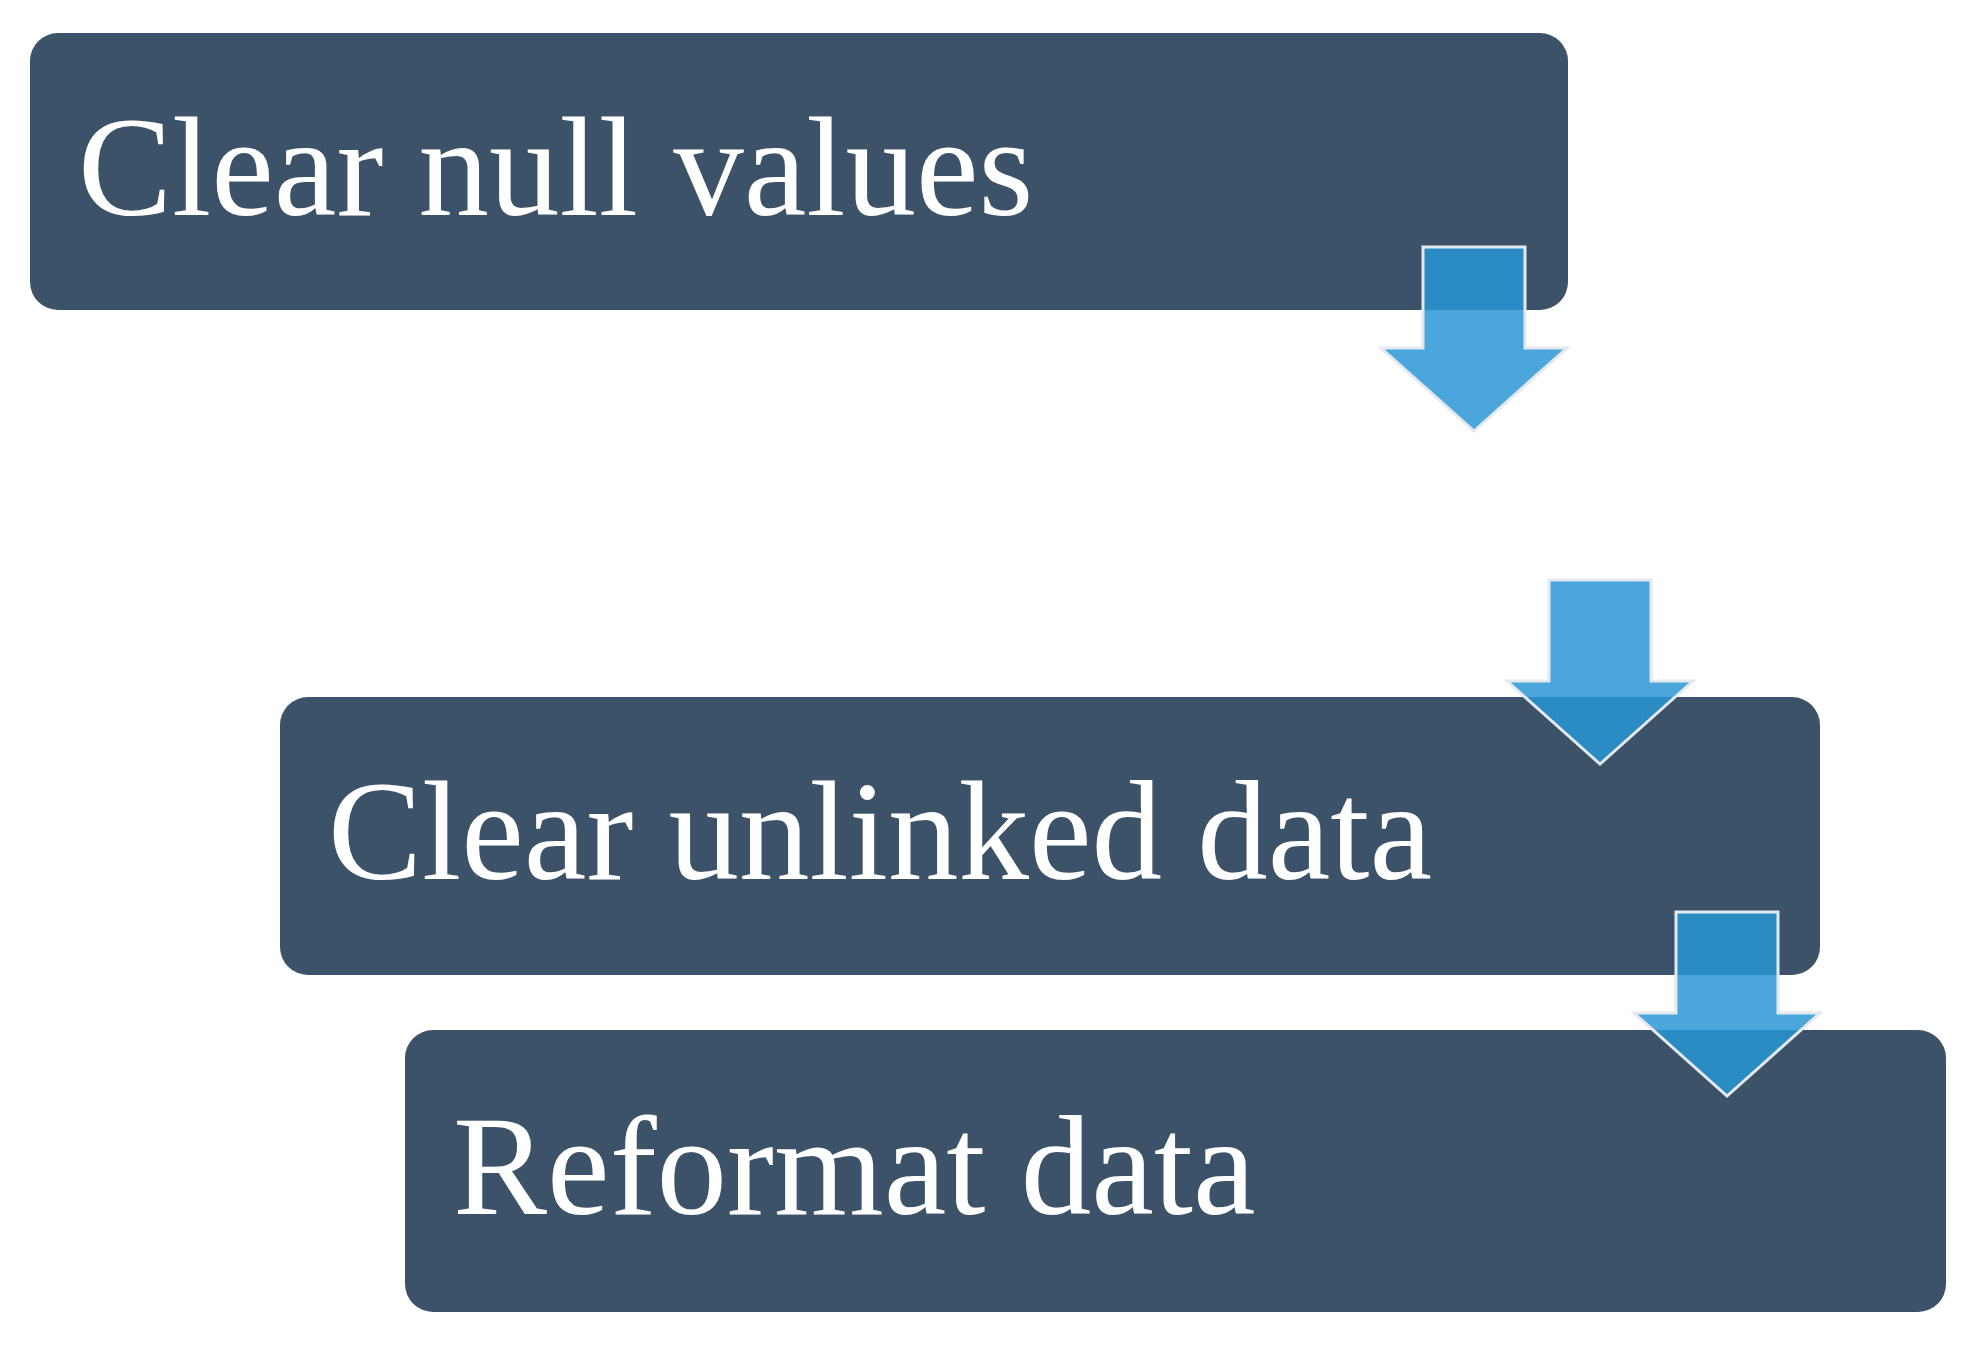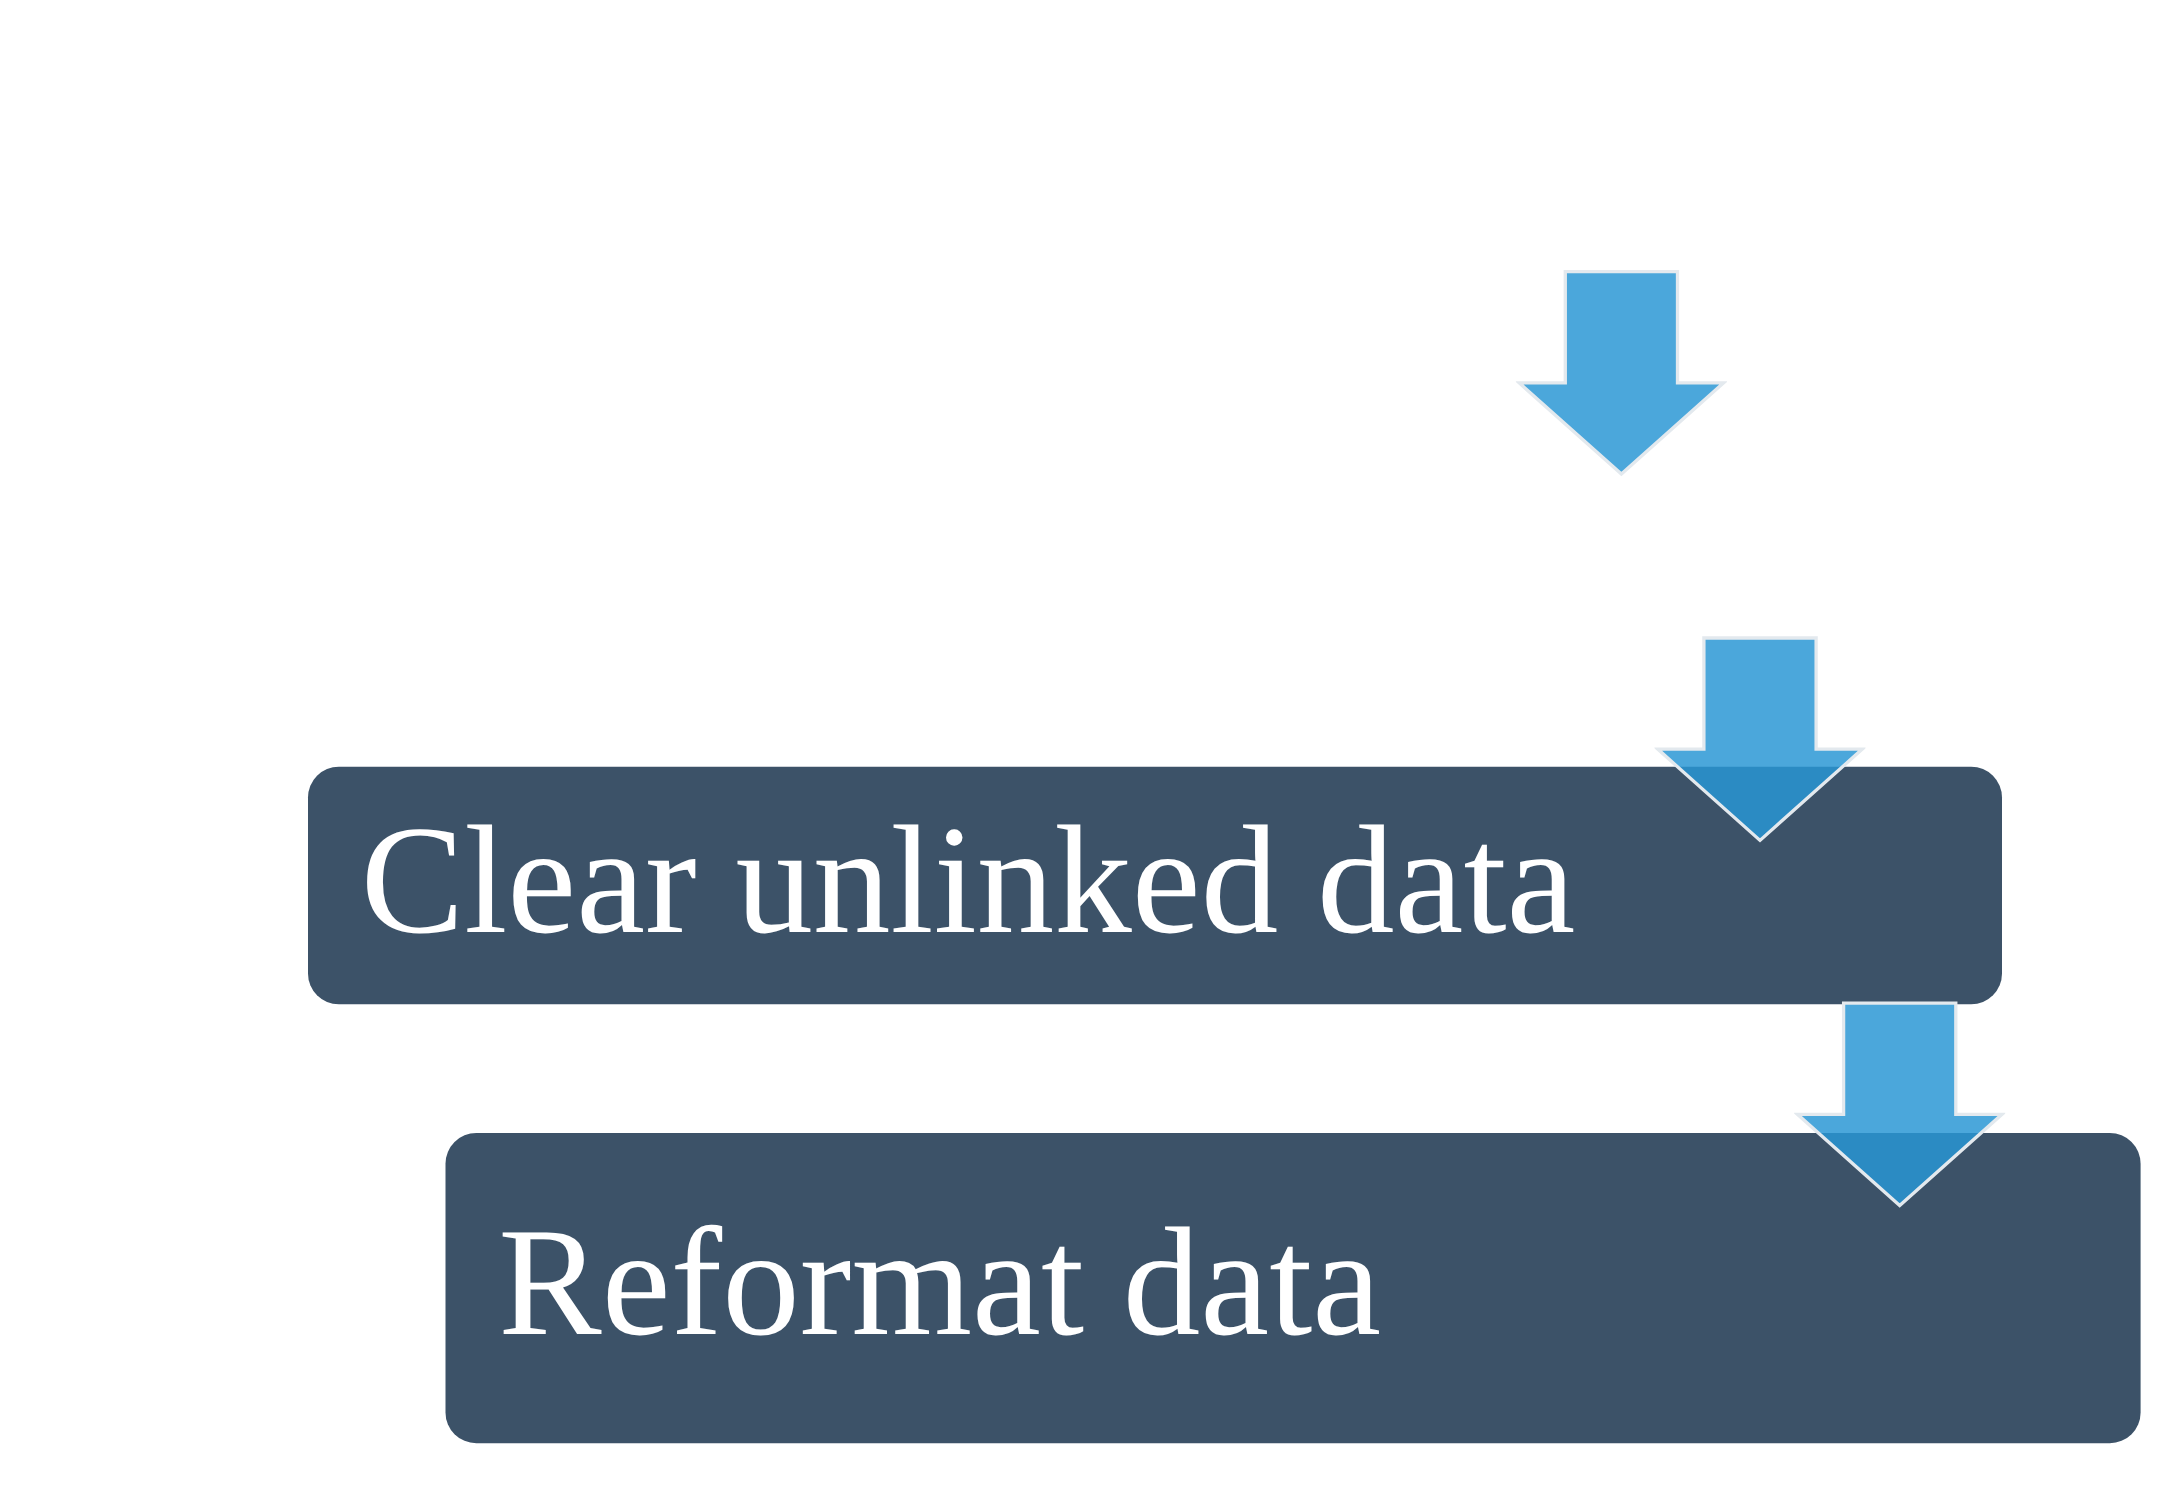--- a/index.html
+++ b/index.html
@@ -28,21 +28,21 @@
   .step-label {
     color: #ffffff;
     font-size: 141px;
     line-height: 1.1;
     white-space: nowrap;
     letter-spacing: 0px;
   }
   
   #box-1 { left: 30px;  top: 33px;   width: 1538px; height: 277px; }
   #box-2 { left: 155px; top: 365px;  width: 1538px; height: 278px; }
-  #box-3 { left: 280px; top: 697px;  width: 1540px; height: 216px; }
+  #box-3 { left: 280px; top: 697px;  width: 1540px; height: 278px; }
   #box-4 { left: 405px; top: 1030px; width: 1541px; height: 282px; }
 
   .arrow {
     position: absolute;
     width: 192px;
     height: 190px;
   }
   
   #arrow-1 { left: 1378px; top: 244px; }
   #arrow-2 { left: 1504px; top: 577px; }
@@ -53,20 +53,23 @@
     stroke: #E3E9EE;
     stroke-width: 3;
     stroke-linejoin: miter;
   }
 </style>
 </head>
 <body>
 
 <div class="canvas">
 
+  <div class="step-box" id="box-1">
+    <span class="step-label">Clear null values</span>
+  </div>
 
 
   <div class="step-box" id="box-3">
     <span class="step-label">Clear unlinked data</span>
   </div>
 
   <div class="step-box" id="box-4">
     <span class="step-label">Reformat data</span>
   </div>
 

